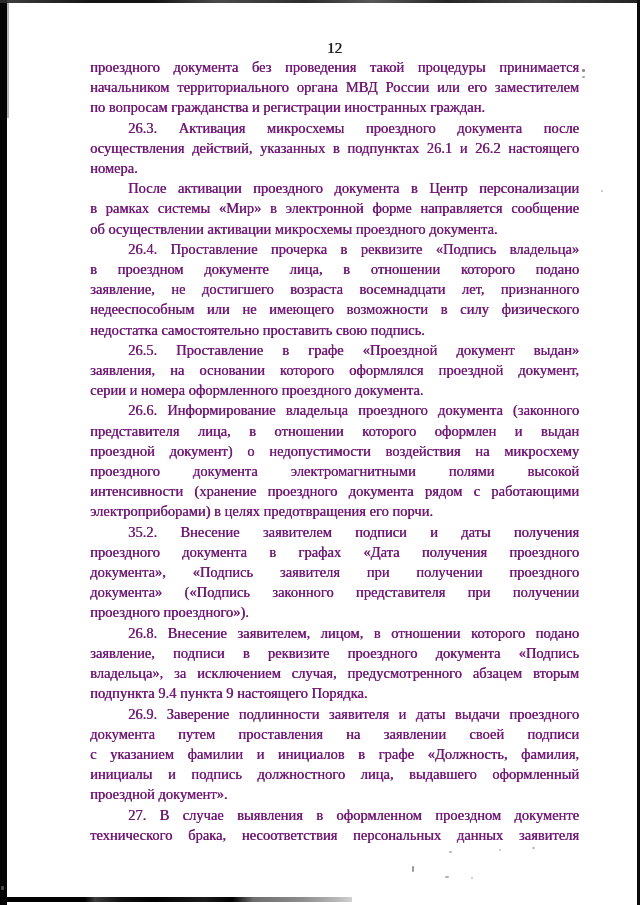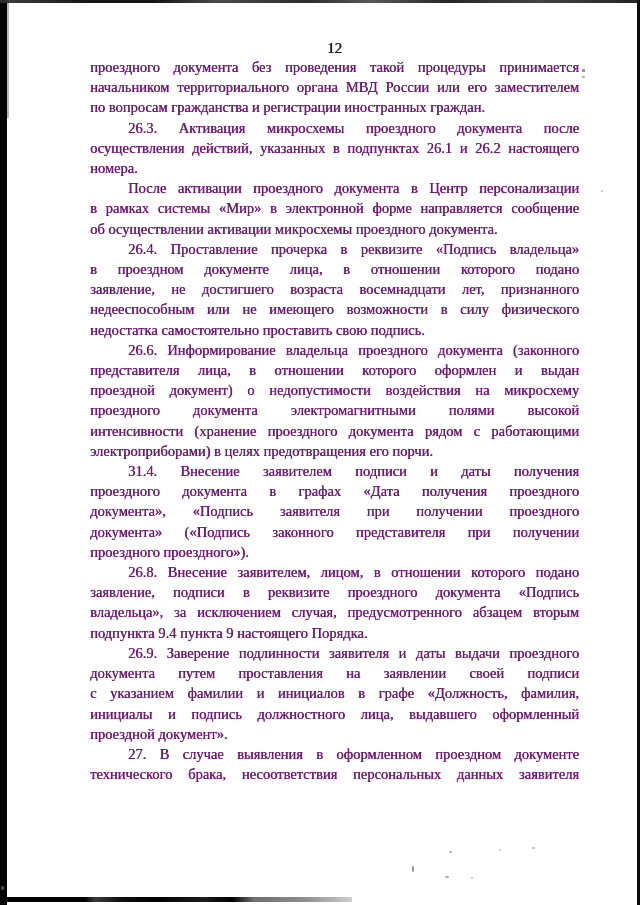--- a/index.html
+++ b/index.html
@@ -78,29 +78,34 @@
       <div class="line last">об осуществлении активации микросхемы проездного документа.</div>
     </div>
     <div class="para">
       <div class="line first">26.4. Проставление прочерка в реквизите «Подпись владельца»</div>
       <div class="line">в проездном документе лица, в отношении которого подано</div>
       <div class="line">заявление, не достигшего возраста восемнадцати лет, признанного</div>
       <div class="line">недееспособным или не имеющего возможности в силу физического</div>
       <div class="line last">недостатка самостоятельно проставить свою подпись.</div>
     </div>
     <div class="para">
+      <div class="line first">26.5. Проставление в графе «Проездной документ выдан»</div>
+      <div class="line">заявления, на основании которого оформлялся проездной документ,</div>
+      <div class="line last">серии и номера оформленного проездного документа.</div>
+    </div>
+    <div class="para">
       <div class="line first">26.6. Информирование владельца проездного документа (законного</div>
       <div class="line">представителя лица, в отношении которого оформлен и выдан</div>
       <div class="line">проездной документ) о недопустимости воздействия на микросхему</div>
       <div class="line">проездного документа электромагнитными полями высокой</div>
       <div class="line">интенсивности (хранение проездного документа рядом с работающими</div>
       <div class="line last">электроприборами) в целях предотвращения его порчи.</div>
     </div>
     <div class="para">
-      <div class="line first">31.4. Внесение заявителем подписи и даты получения</div>
+      <div class="line first">35.2. Внесение заявителем подписи и даты получения</div>
       <div class="line">проездного документа в графах «Дата получения проездного</div>
       <div class="line">документа», «Подпись заявителя при получении проездного</div>
       <div class="line">документа» («Подпись законного представителя при получении</div>
       <div class="line last">проездного проездного»).</div>
     </div>
     <div class="para">
       <div class="line first">26.8. Внесение заявителем, лицом, в отношении которого подано</div>
       <div class="line">заявление, подписи в реквизите проездного документа «Подпись</div>
       <div class="line">владельца», за исключением случая, предусмотренного абзацем вторым</div>
       <div class="line last">подпункта 9.4 пункта 9 настоящего Порядка.</div>

